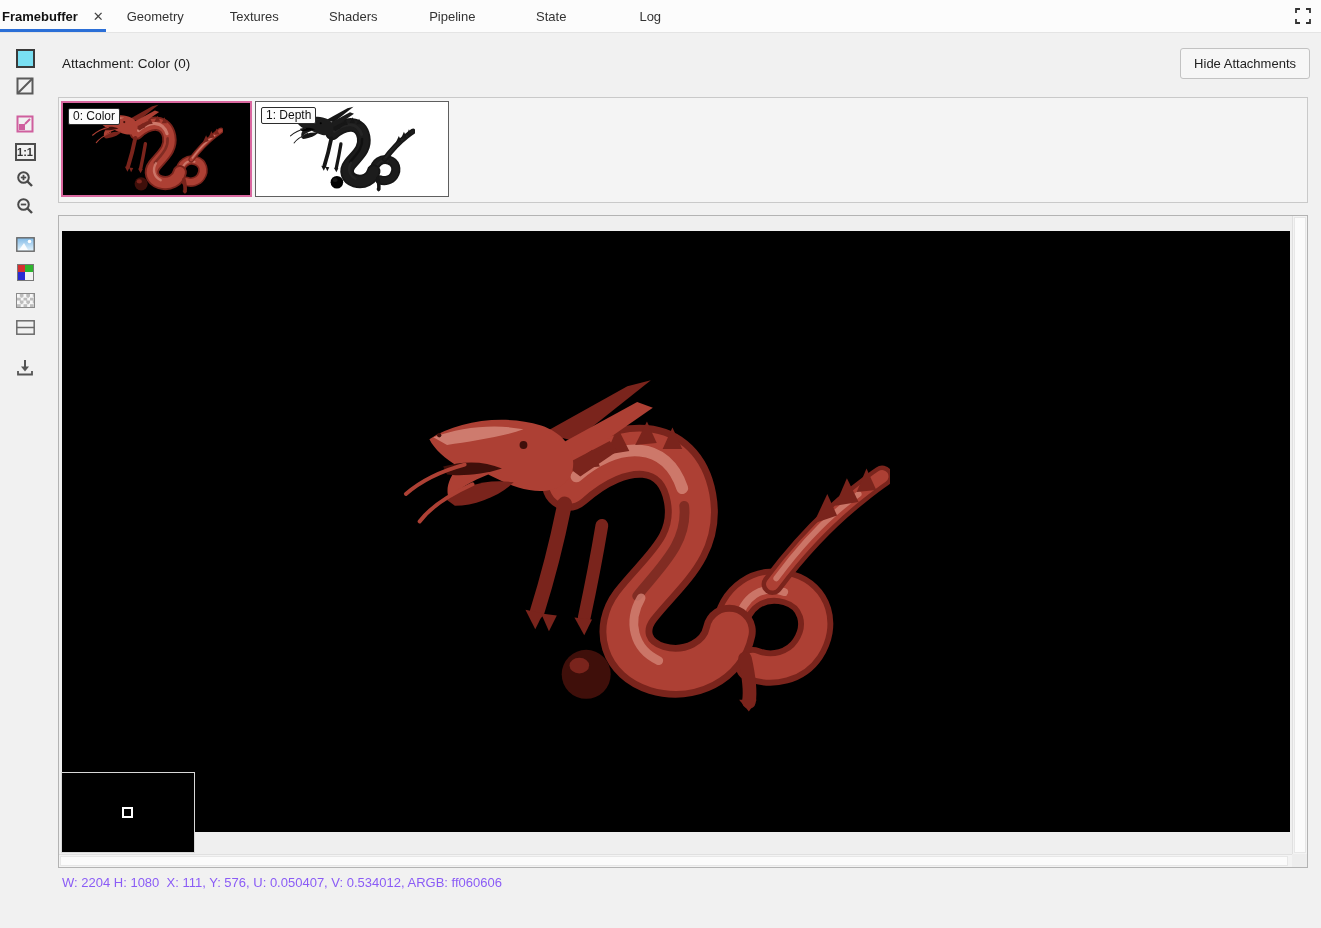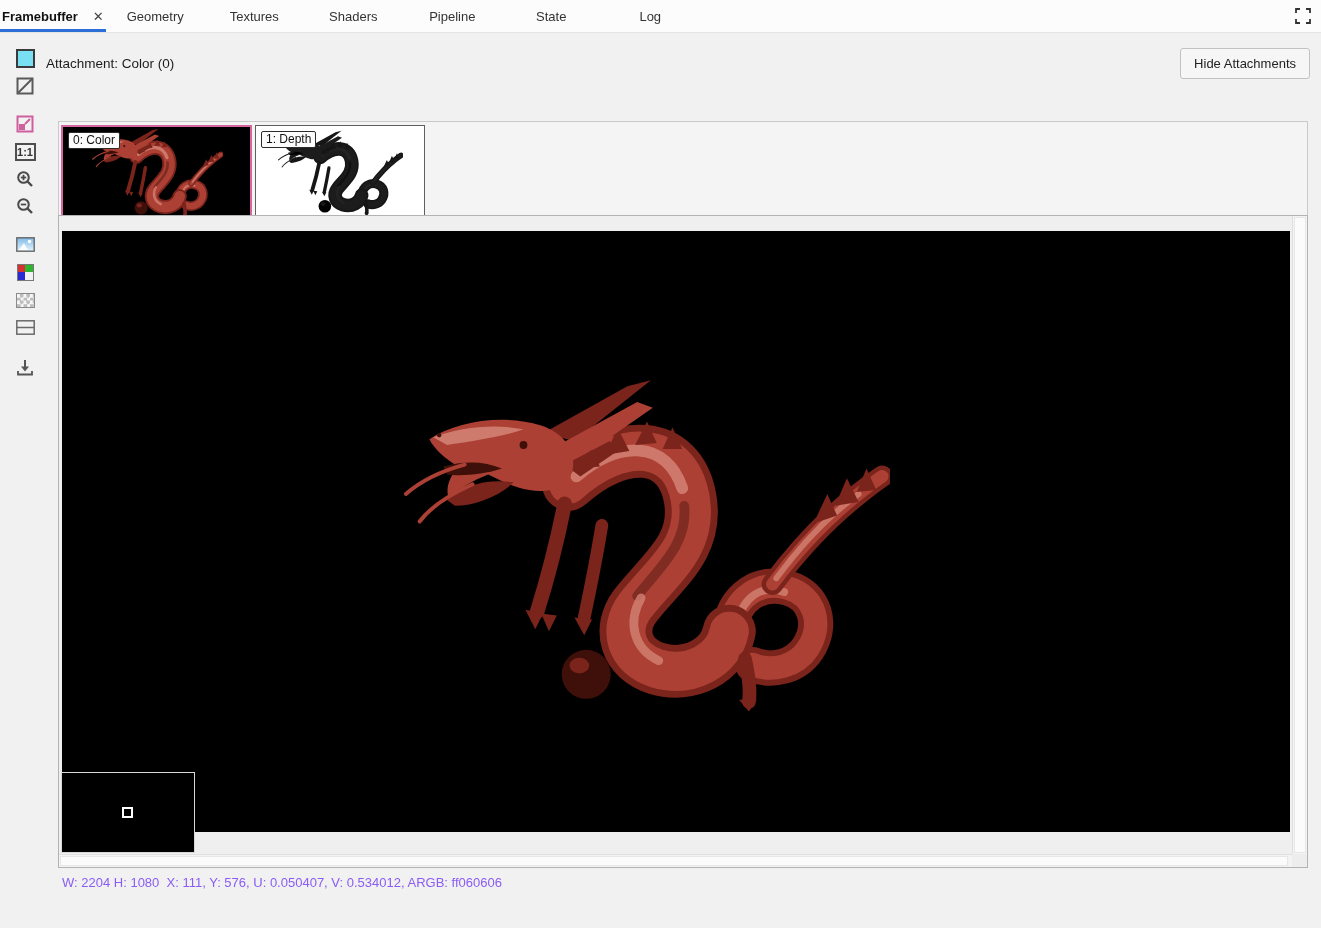--- a/index.html
+++ b/index.html
@@ -27,32 +27,32 @@
   .channels{width:15px;height:15px;border:1px solid #777;display:grid;
             grid-template-columns:1fr 1fr;grid-template-rows:1fr 1fr;}
   .channels span:nth-child(1){background:#d63030;}
   .channels span:nth-child(2){background:#2eb52e;}
   .channels span:nth-child(3){background:#2a2ad2;}
   .channels span:nth-child(4){background:#f2f2f2;}
   .checker{width:17px;height:13px;border:1px solid #8a8a8a;
            background:repeating-conic-gradient(#bdbdbd 0% 25%,#f7f7f7 0% 50%) 0 0/6.5px 6.5px;}
 
   
-  .attach-label{position:absolute;left:46px;top:56px;font-size:13.5px;color:#1c1c1c;}
+  .attach-label{position:absolute;left:62px;top:56px;font-size:13.5px;color:#1c1c1c;}
   .hide-btn{position:absolute;right:11px;top:48px;height:31px;padding:0 13px;font-size:13px;
             color:#222;background:#f6f6f6;border:1px solid #c2c2c2;border-radius:3px;
             cursor:pointer;font-family:inherit;}
 
   
   .attach-strip{position:absolute;left:58px;top:97px;width:1250px;height:106px;
-                background:#f4f4f4;border:1px solid #c9c9c9;box-sizing:border-box;margin-top:24px;}
+                background:#f4f4f4;border:1px solid #c9c9c9;box-sizing:border-box;}
   .thumb{position:absolute;top:3px;box-sizing:border-box;display:flex;
          align-items:center;justify-content:center;cursor:pointer;}
   .thumb.color{left:2px;width:191px;height:96px;background:#000;border:2px solid #d9679f;}
-  .thumb.depth{left:196px;width:170px;height:96px;background:#fff;border:1px solid #5f5f5f;}
+  .thumb.depth{left:196px;width:194px;height:96px;background:#fff;border:1px solid #5f5f5f;}
   .thumb-tag{position:absolute;top:5px;left:5px;background:#fcfcfc;border:1px solid #2b2b2b;
              border-radius:2px;font-size:12px;line-height:15px;padding:0 4px;color:#111;}
 
   
   .viewport{position:absolute;left:58px;top:215px;width:1250px;height:653px;
             border:1px solid #b3b3b3;background:#efefef;box-sizing:border-box;}
   .image-area{position:absolute;left:3px;top:15px;width:1228px;height:601px;background:#000;}
   .dragon-main{position:absolute;left:338px;top:147px;width:490px;height:334px;}
   .minimap{position:absolute;left:2px;top:556px;width:134px;height:81px;background:#000;
            border:1px solid #d8d8d8;box-sizing:border-box;z-index:3;}

